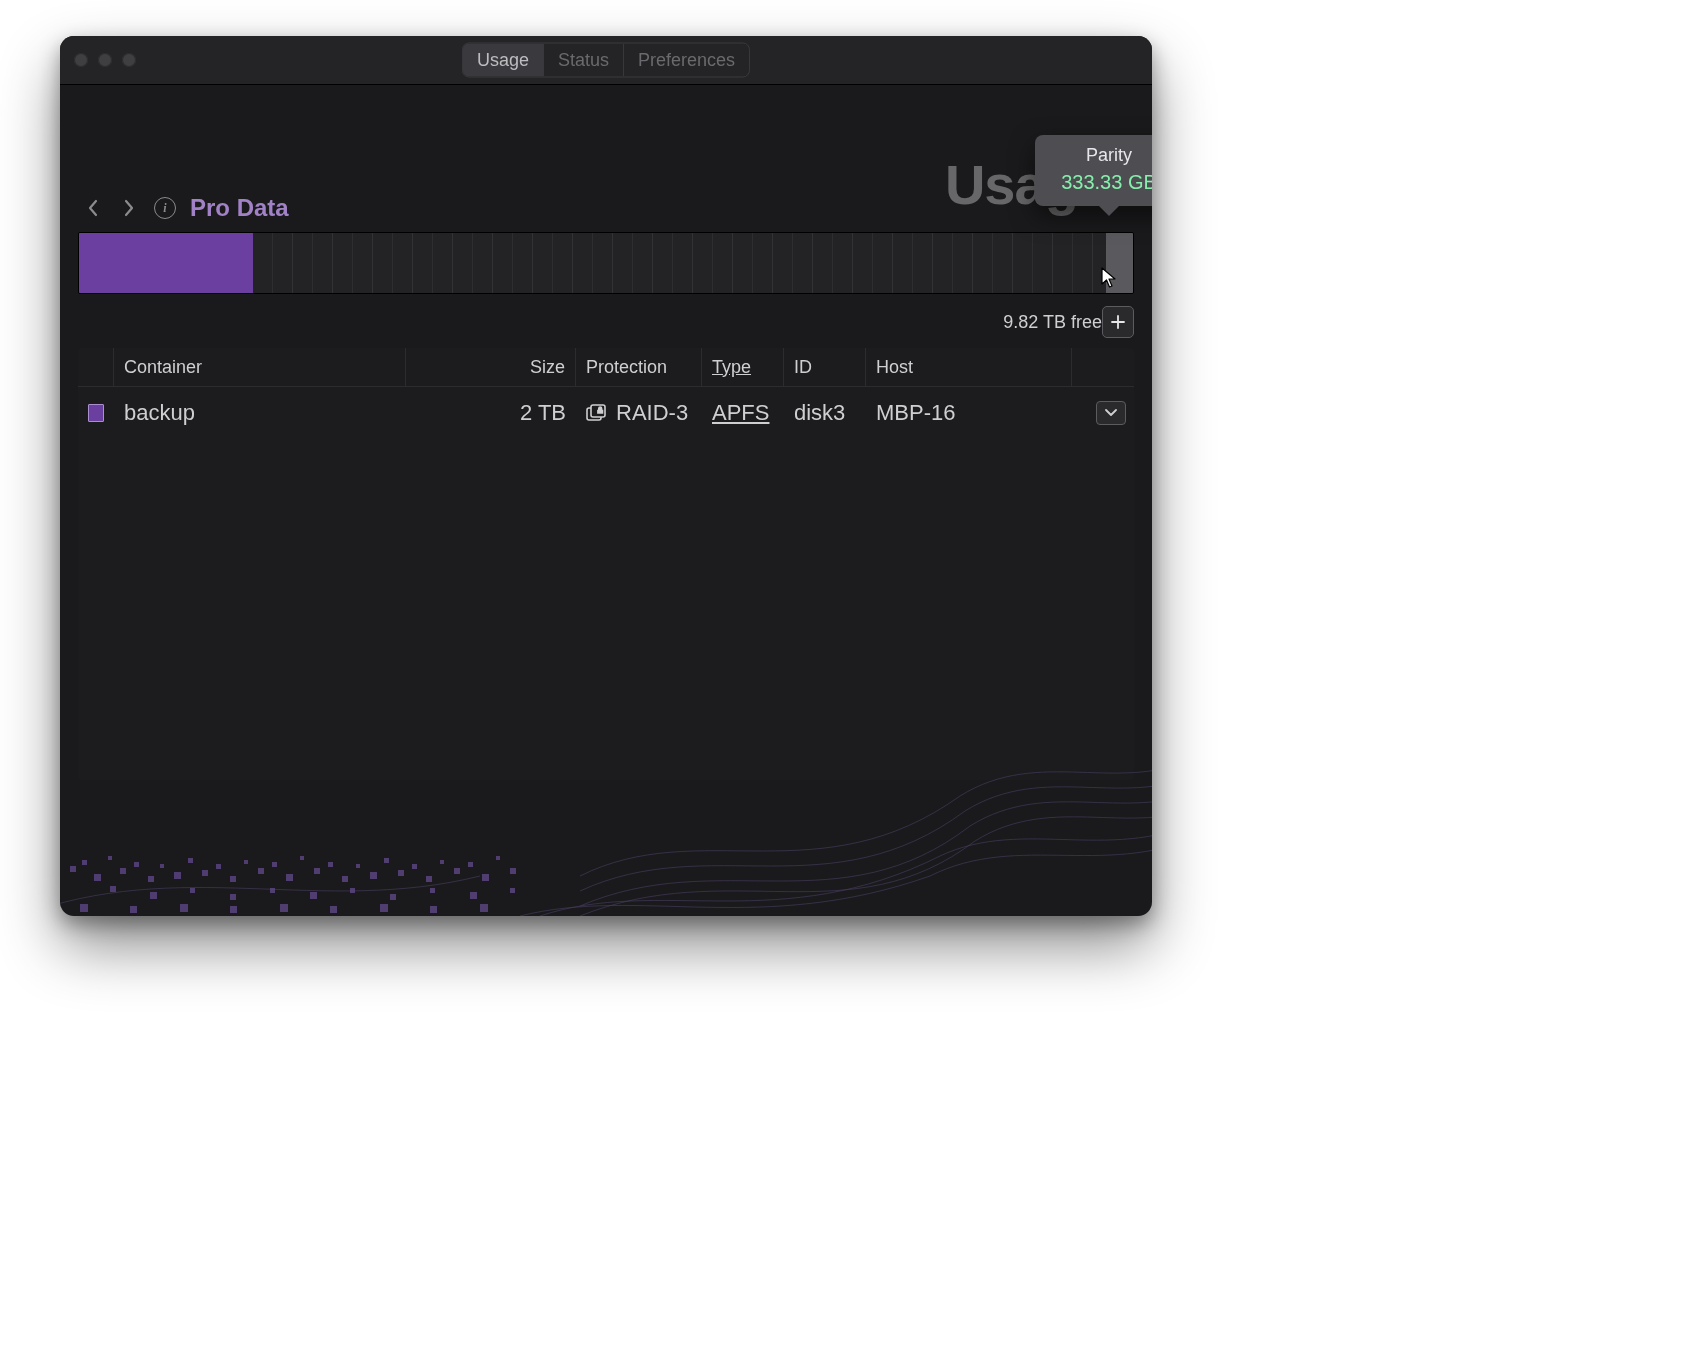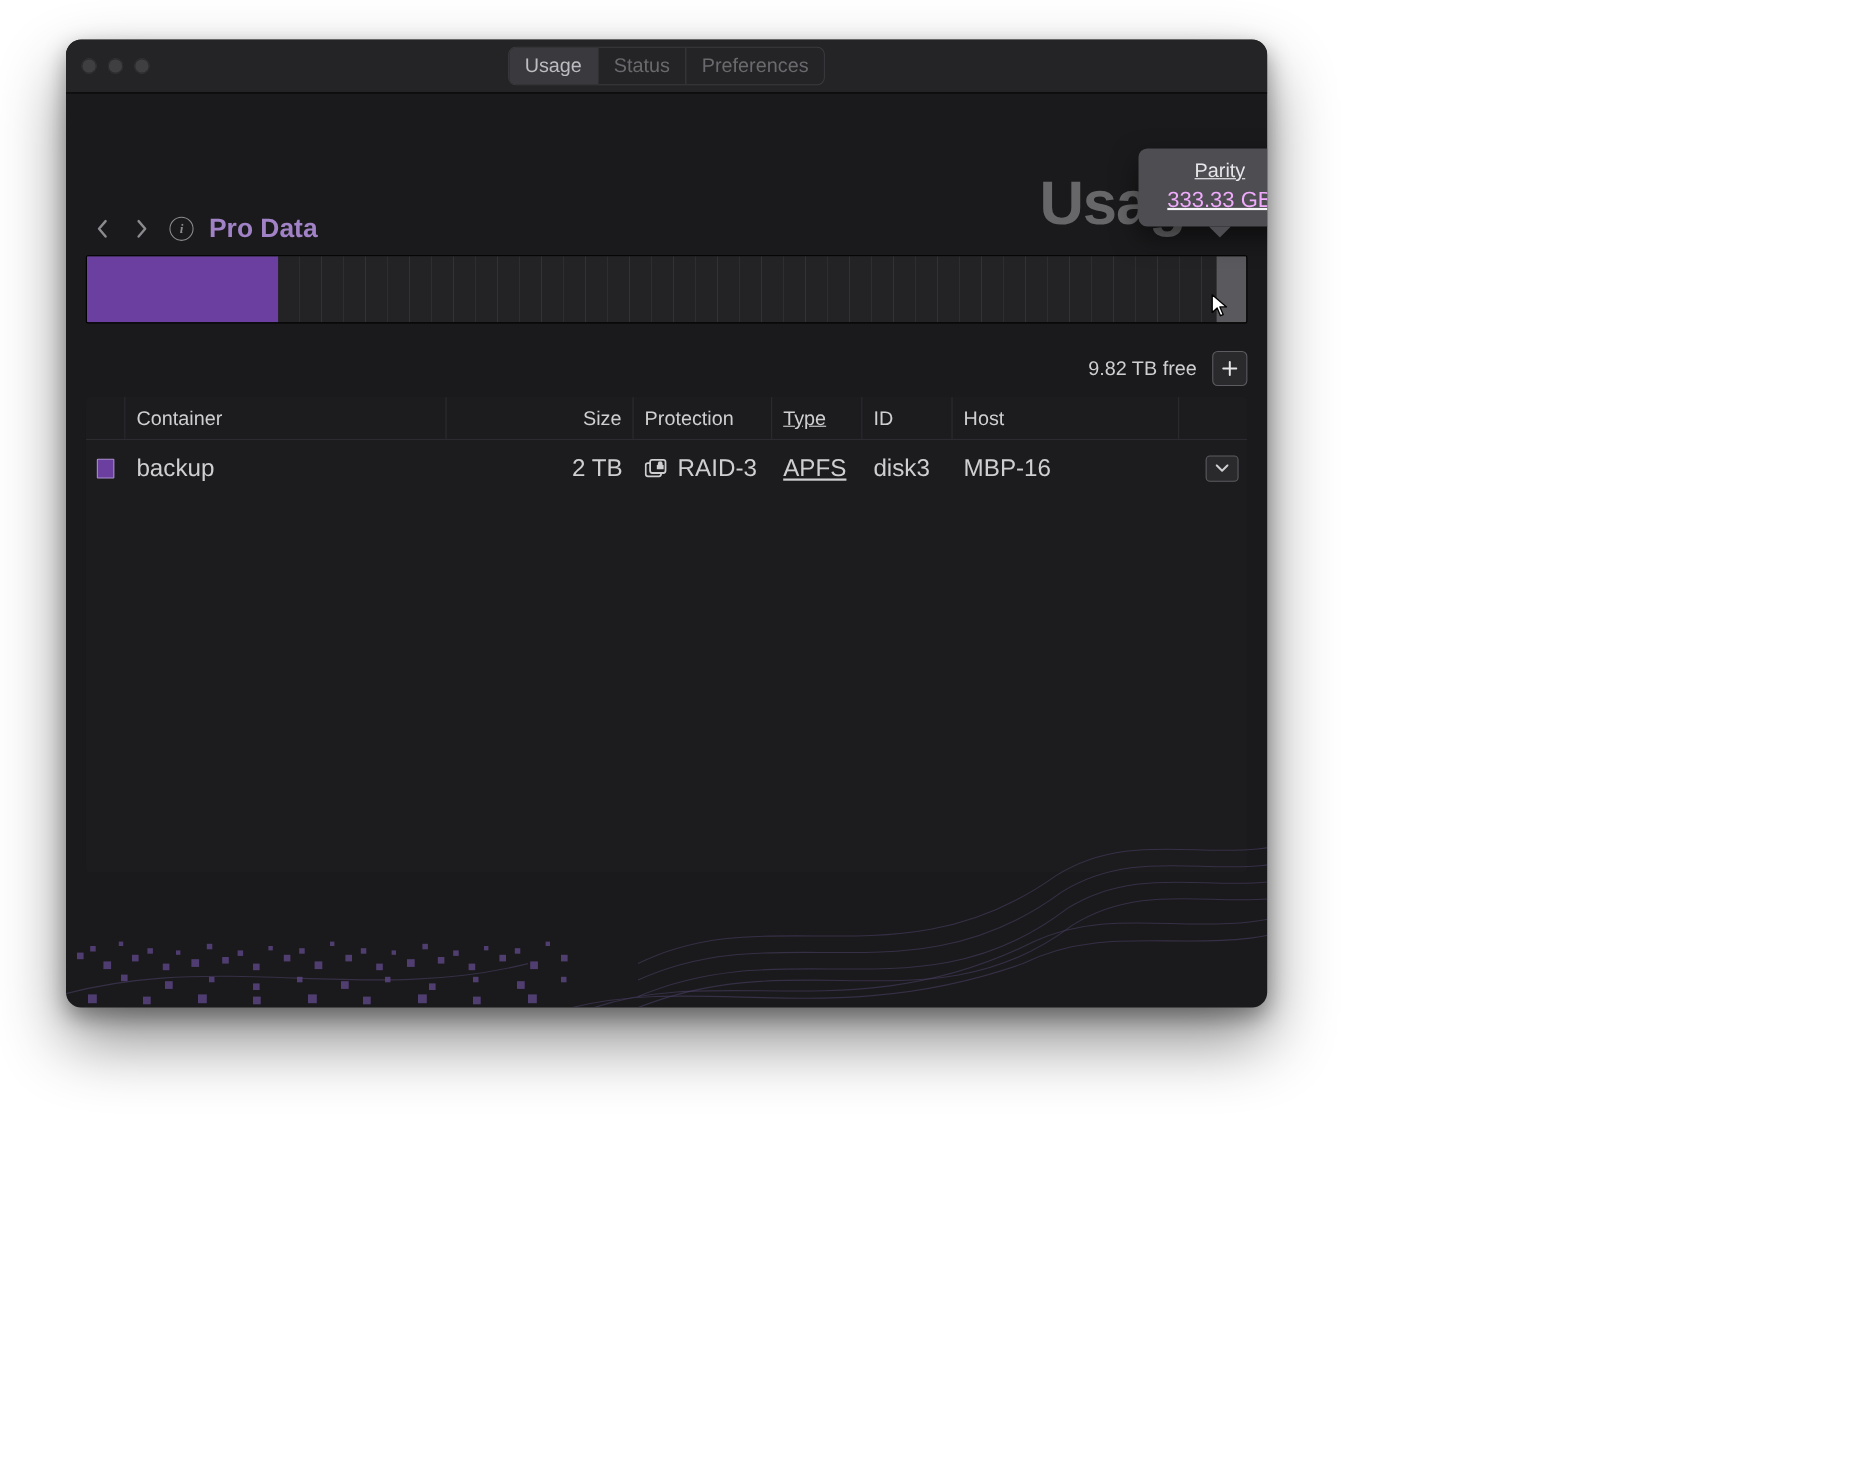--- a/index.html
+++ b/index.html
@@ -89,22 +89,22 @@
     flex:1;
     background:
       repeating-linear-gradient(to right,
         transparent 0 19px, rgba(255,255,255,0.05) 19px 20px,
         transparent 20px 39px, rgba(255,255,255,0.07) 39px 40px),
       var(--bar-bg);
   }
   .seg-parity{background:var(--parity-fill);width:28px;}
   
   .free-row{
-    display:flex;justify-content:flex-end;align-items:center;gap:14px;
-    margin-top:25px;
+    display:flex;justify-content:flex-end;align-items:center;
+    margin-top:12px;
   }
   .free-label{font-size:18px;color:var(--text-main);}
   .add-btn{
     width:30px;height:30px;border:1px solid #5c5c60;border-radius:5px;
     display:flex;align-items:center;justify-content:center;color:#e6e6e8;
     cursor:pointer;background:#2a2a2d;
   }
   
   .table-card{
     margin-top:10px;background:var(--card-bg);border-radius:4px;
@@ -134,24 +134,24 @@
   .prot-cell{display:flex;align-items:center;gap:8px;}
   .row-menu-btn{
     width:28px;height:22px;border:1px solid #5c5c60;border-radius:4px;background:#2a2a2d;
     display:flex;align-items:center;justify-content:center;color:#cfcfd1;cursor:pointer;
   }
   
   .tooltip{
     position:absolute;min-width:120px;padding:8px 14px 10px;border-radius:8px;
     background:var(--tooltip-bg);color:#f4f4f6;text-align:center;
     box-shadow:0 10px 24px rgba(0,0,0,0.5);
-    font-size:18px;line-height:1.35;text-decoration:underline;
+    font-size:18px;line-height:1.35;
   }
   .tooltip .tt-title{color:#e7e7ea;}
-  .tooltip .tt-val{font-size:20px;color:#f0abfc;margin-top:2px;}
+  .tooltip .tt-val{font-size:20px;color:#86efac;margin-top:2px;}
   .tooltip::after{
     content:"";position:absolute;left:50%;transform:translateX(-50%);
     bottom:-10px;border:10px solid transparent;border-top-color:var(--tooltip-bg);border-bottom:none;
   }
   
   .cursor{
     position:absolute;width:18px;height:24px;pointer-events:none;z-index:50;
   }
   
   .decor{

